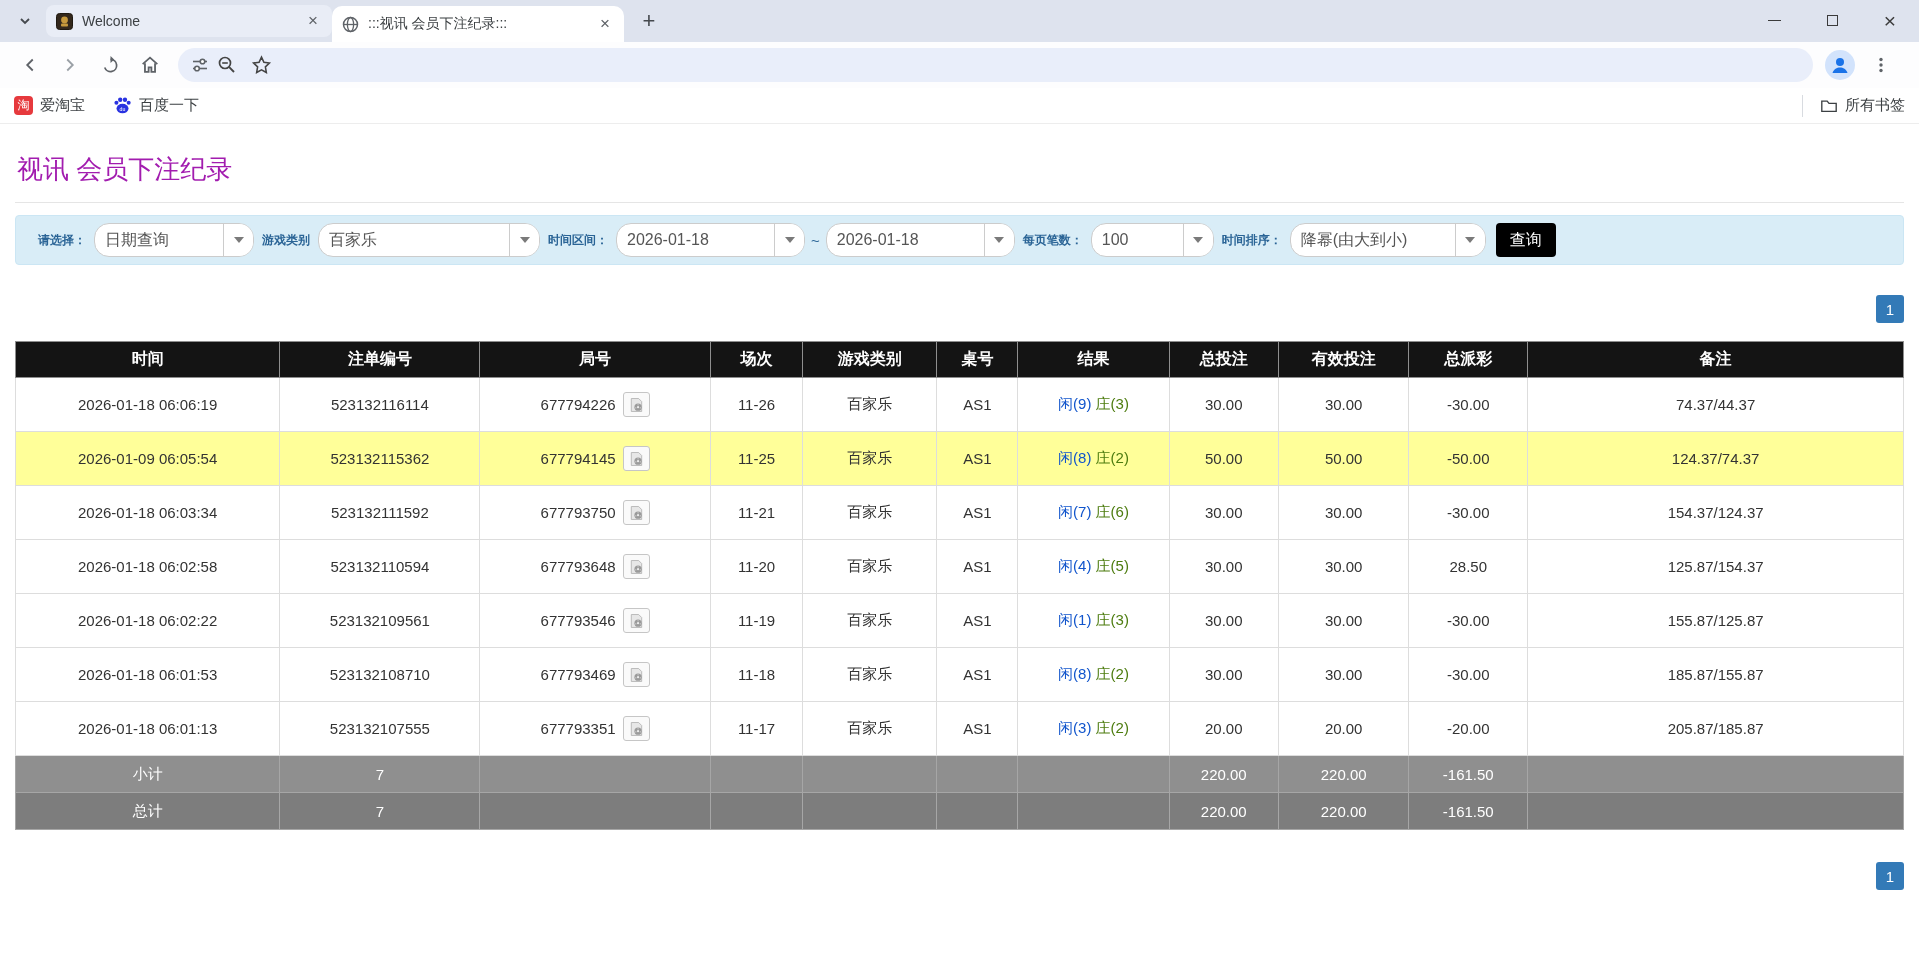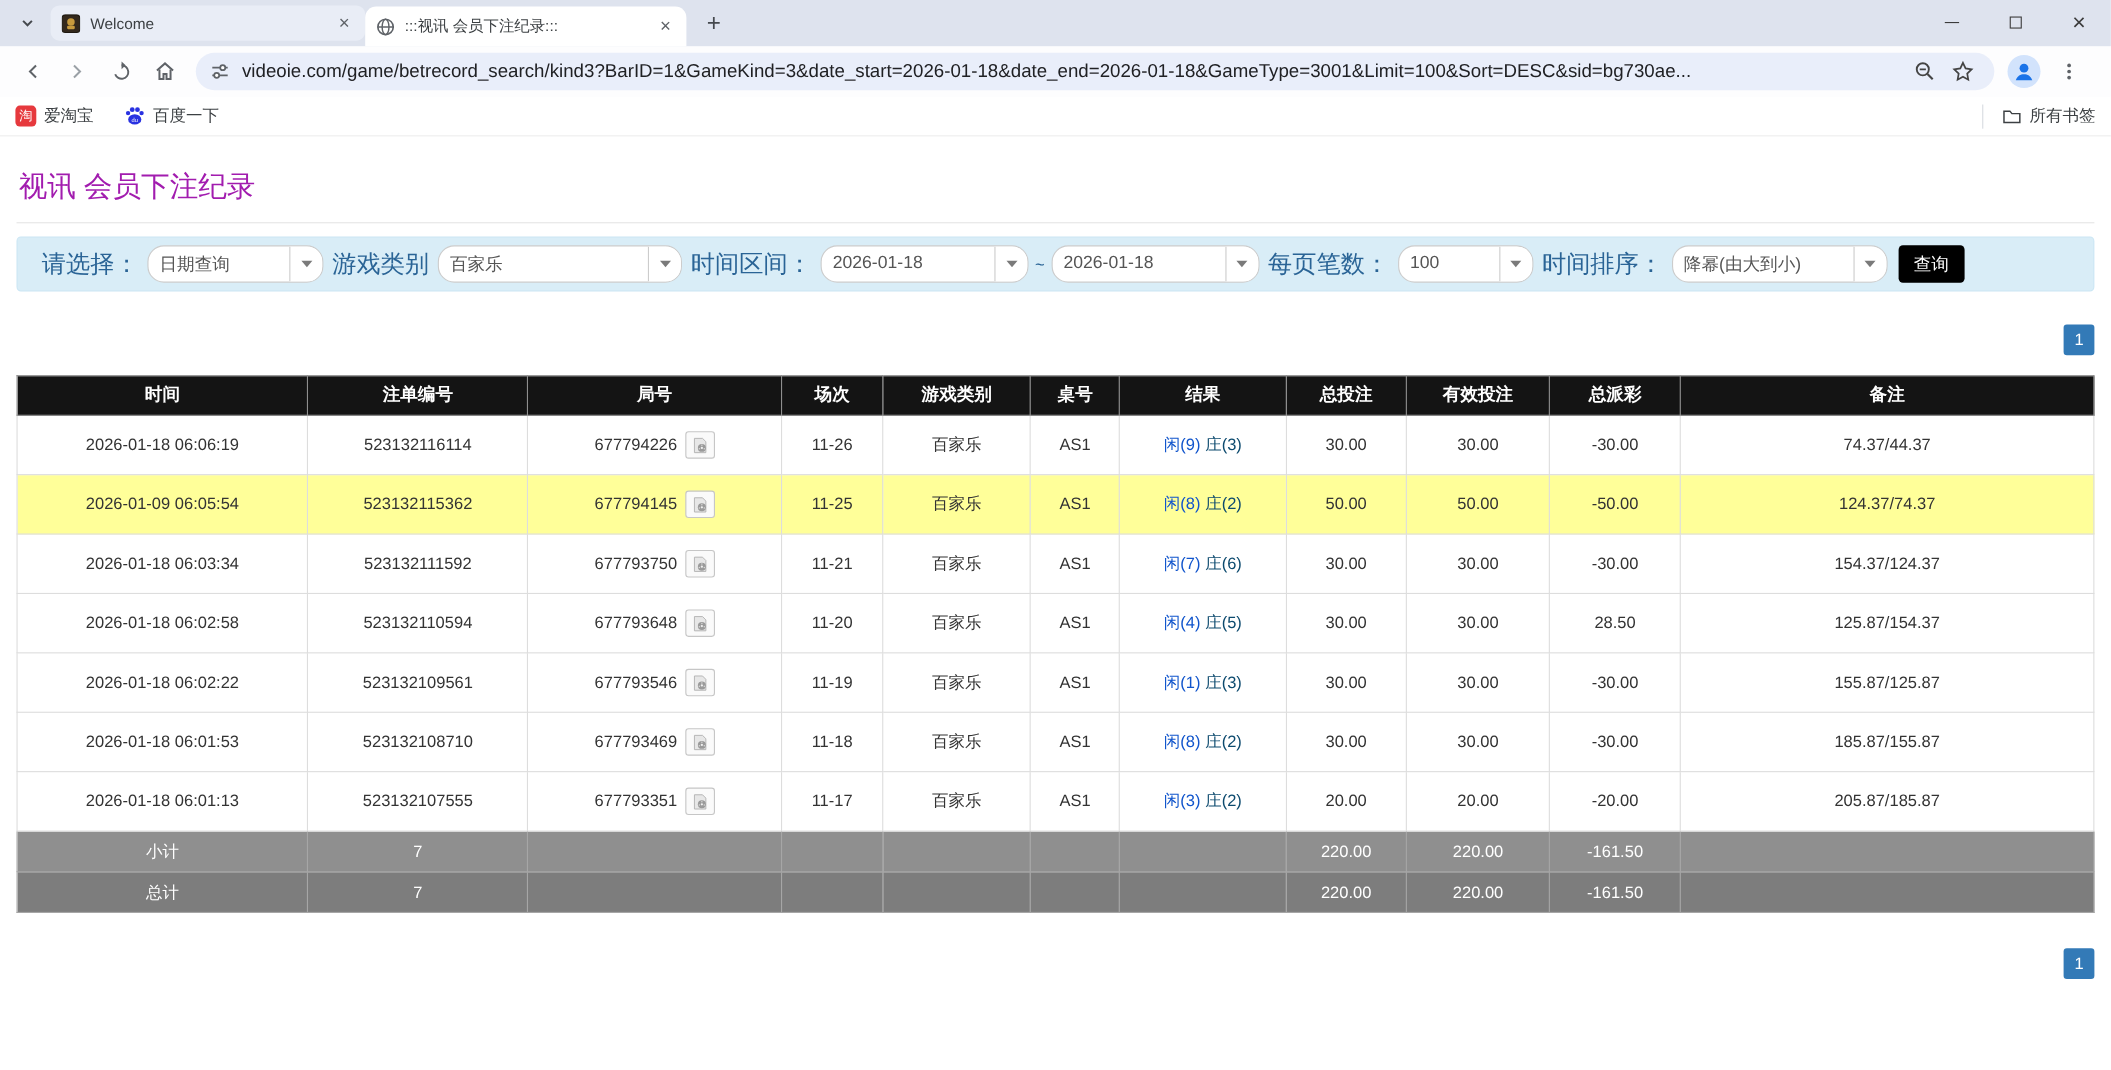--- a/index.html
+++ b/index.html
@@ -36,21 +36,21 @@
   .taobao-glyph { width:19px; height:19px; background:#e6393d; border-radius:4px; color:#fff; font-size:12px; display:flex; align-items:center; justify-content:center; }
   .bm-right { margin-left:auto; display:flex; align-items:center; font-size:15px; color:#3c4043; border-left:1px solid #d8dbe0; padding-left:16px; height:22px; }
 
   
   .content { padding:0 15px; }
   .page-title { font-size:26px; font-weight:400; color:#a21caf; margin:28px 0 16px 2px; line-height:34px; }
   .title-rule { border:none; border-top:1px solid #e5e5e5; }
 
   .filter-panel { background:#d9edf7; border:1px solid #cbe6f4; border-radius:4px; height:50px;
     display:flex; align-items:center; padding:0 14px; margin-top:12px; }
-  .flabel { color:#2a6496; font-weight:normal; font-size:22px; white-space:nowrap; margin:0 8px; }
+  .flabel { color:#2a6496; font-weight:bold; font-size:12px; white-space:nowrap; margin:0 8px; }
   .tilde { color:#2a6496; font-size:15px; margin:0 6px; }
   .combo { display:flex; height:34px; background:#fff; border:1px solid #ccc; border-radius:15px; overflow:hidden; flex:none; }
   .combo .val { flex:1; display:flex; align-items:center; padding:0 10px; font-size:16px; color:#555; white-space:nowrap; overflow:hidden; }
   .combo .caret-btn { width:30px; border-left:1px solid #ccc; background:#fff; display:flex; align-items:center; justify-content:center; }
   .caret { width:0; height:0; border-left:5px solid transparent; border-right:5px solid transparent; border-top:6px solid #7a7a7a; }
   .w1{width:160px} .w2{width:222px} .w3{width:189px} .w4{width:123px} .w5{width:196px}
   .search-btn { background:#000000; color:#fff; font-size:16px; border:none; border-radius:4px; height:34px; padding:0 14px; margin-left:10px; }
 
   .summary-bar { background:#dff0d8; border-radius:4px; height:38px; display:flex; align-items:center; justify-content:space-between; padding:0 15px; margin-top:26px; }
   .summary-left { color:#3c763d; font-size:15px; }
@@ -60,21 +60,21 @@
   .page-badge-row.bottom { margin-top:32px; }
   .badge { min-width:28px; height:28px; background:#337ab7; color:#fff; font-size:15px; display:flex; align-items:center; justify-content:center; border-radius:3px; padding:0 9px; }
 
   table.bets { width:100%; border-collapse:collapse; table-layout:fixed; margin-top:18px; }
   table.bets thead th { background:#141414; color:#fff; font-size:16px; font-weight:bold; height:36px; border:1px solid #8e8e8e; }
   table.bets tbody td { height:54px; background:#fff; text-align:center; vertical-align:middle; font-size:15px; color:#333; border:1px solid #ddd; }
   table.bets tbody tr.hl td { background:#ffff99; }
   table.bets tfoot td { height:37px; background:#8f8f8f; color:#fff; text-align:center; font-size:15px; border:1px solid #a6a6a6; }
   table.bets tfoot tr.grand td { background:#7d7d7d; }
   .player { color:#1155cc; }
-  .banker { color:#0c4a6e; }
+  .banker { color:#4d7c0f; }
   td.blue { color:#1155cc; }
   td.neg  { color:#e60000; }
   tfoot td.neg { color:#ff2a2a; }
   .round-wrap { display:flex; align-items:center; justify-content:center; gap:7px; }
   .film-btn { width:27px; height:25px; background:#fafafa; border:1px solid #c6c6c6; border-radius:3px; display:inline-flex; align-items:center; justify-content:center; }
 </style>
 </head>
 <body>
 
 <div class="tab-strip">
@@ -142,21 +142,20 @@
         <path d="M6.5 10v9.5h4v-5h3v5h4V10" fill="none" stroke="#5f6368" stroke-width="2"></path>
       </svg>
   </div>
   <div class="omnibox">
     <svg width="20" height="20" viewBox="0 0 20 20">
         <line x1="3" y1="6.5" x2="17" y2="6.5" stroke="#5f6368" stroke-width="1.6"></line>
         <circle cx="12.5" cy="6.5" r="2.3" fill="#fff" stroke="#5f6368" stroke-width="1.6"></circle>
         <line x1="3" y1="13.5" x2="17" y2="13.5" stroke="#5f6368" stroke-width="1.6"></line>
         <circle cx="7" cy="13.5" r="2.3" fill="#fff" stroke="#5f6368" stroke-width="1.6"></circle>
       </svg>
-    <span class="url-text">videoie.com/game/betrecord_search/kind3?BarID=1&amp;GameKind=3&amp;date_start=2026-01-18&amp;date_end=2026-01-18&amp;GameType=3001&amp;Limit=100&amp;Sort=DESC&amp;sid=bg730ae...</span>
     <span class="omni-icon">
       <svg width="20" height="20" viewBox="0 0 20 20">
           <circle cx="8" cy="8" r="5.5" fill="none" stroke="#444" stroke-width="1.7"></circle>
           <line x1="12.2" y1="12.2" x2="17" y2="17" stroke="#444" stroke-width="1.9"></line>
           <line x1="5.2" y1="8" x2="10.8" y2="8" stroke="#444" stroke-width="1.6"></line>
         </svg>
     </span>
     <span class="omni-icon">
       <svg width="21" height="21" viewBox="0 0 20 20">
           <path d="M10 2l2.3 4.9 5.2.7-3.8 3.7.9 5.3-4.6-2.5-4.6 2.5.9-5.3L2.5 7.6l5.2-.7z" fill="none" stroke="#444" stroke-width="1.5"></path>

